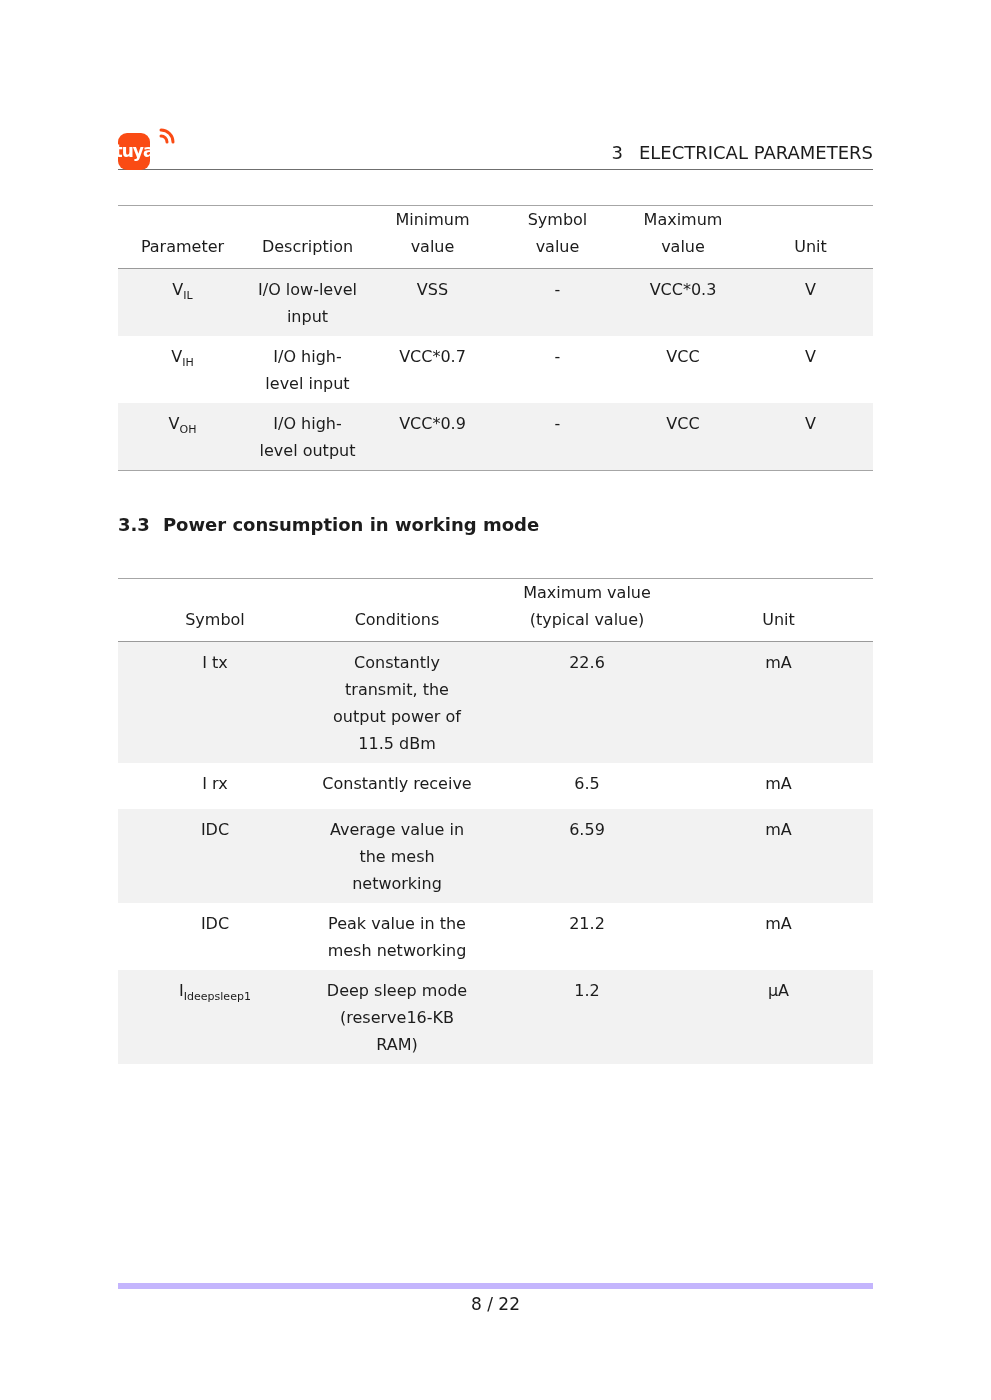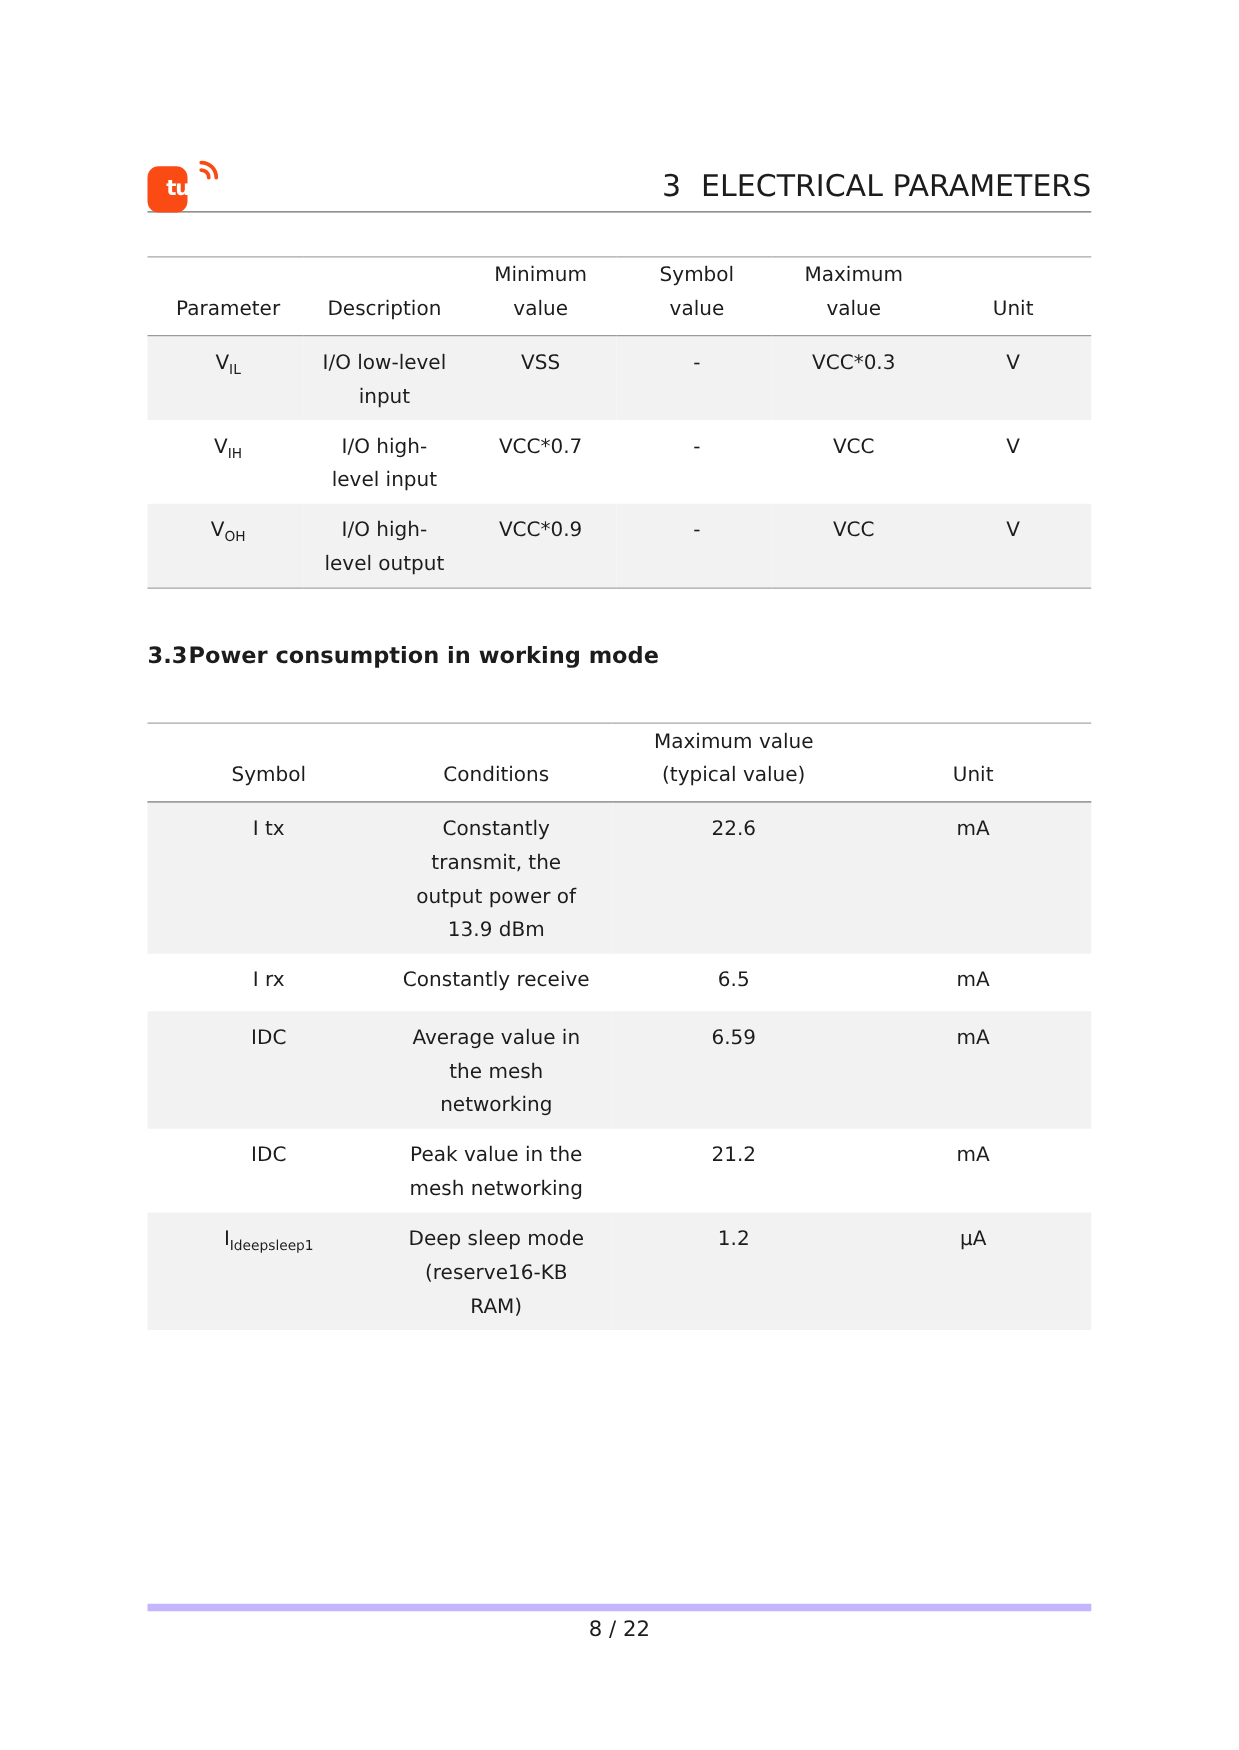--- a/index.html
+++ b/index.html
@@ -19,35 +19,35 @@
   .header {
     position: relative;
     height: 170px;
     border-bottom: 1.5px solid #6f6f6f;
   }
   .logo { position: absolute; left: 0; top: 133px; width: 46px; height: 37px; }
   .logo-box {
     width: 32px; height: 37px;
     background: #fa4b14;
     border-radius: 9px;
-    display: flex; align-items: center;  padding-left: 15px;
+    display: flex; align-items: center; justify-content: center;
   }
   .logo-text {
     color: #ffffff;
     font-weight: bold;
     font-size: 17px;
     letter-spacing: -1px;
     transform: translateY(-1px);
   }
   .logo-arcs { position: absolute; top: -10px; right: -14px; }
 
   .header-title {
     position: absolute;
     right: 0; bottom: 6px;
-    font-size: 24px;
+    font-size: 18px;
     white-space: nowrap;
     margin-left: 48px;
   }
   .header-title .sec-num { margin-right: 16px; }
 
   
   table {
     width: 755px;
     border-collapse: collapse;
     table-layout: fixed;
@@ -79,21 +79,21 @@
 
   #electrical-table { margin-top: 35px; }
 
   
   .section-heading {
     margin-top: 40px;
     font-size: 18px;
     font-weight: bold;
     line-height: 27px;
   }
-  .section-heading .sec-num { margin-right: 1px; }
+  .section-heading .sec-num { margin-right: 13px; }
 
   #power-table { margin-top: 40px; }
 
   
   .footer {
     position: absolute;
     top: 1283px;
     left: 118px;
     width: 755px;
     border-top: 6px solid #c4b5fd;
@@ -185,21 +185,21 @@
         <tr>
           <th>Symbol</th>
           <th class="col-conditions">Conditions</th>
           <th>Maximum value (typical value)</th>
           <th>Unit</th>
         </tr>
       </thead>
       <tbody>
         <tr>
           <td><span>I tx</span><span class="subscript"></span></td>
-          <td class="col-conditions">Constantly transmit, the output power of 13.9 dBm</td>
+          <td class="col-conditions">Constantly transmit, the output power of 11.5 dBm</td>
           <td>22.6</td>
           <td>mA</td>
         </tr>
         <tr>
           <td><span>I rx</span><span class="subscript"></span></td>
           <td class="col-conditions">Constantly receive</td>
           <td>6.5</td>
           <td>mA</td>
         </tr>
         <tr>

